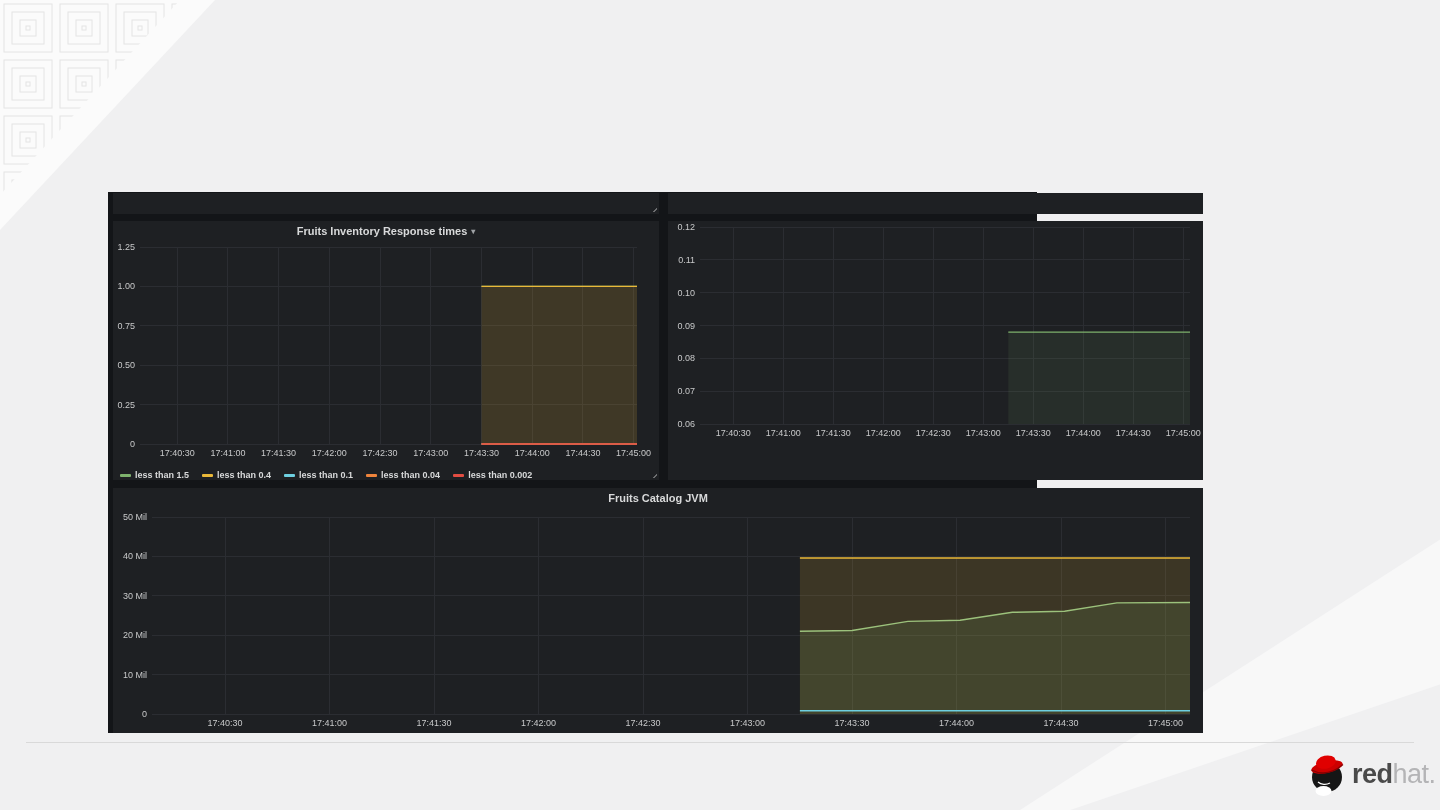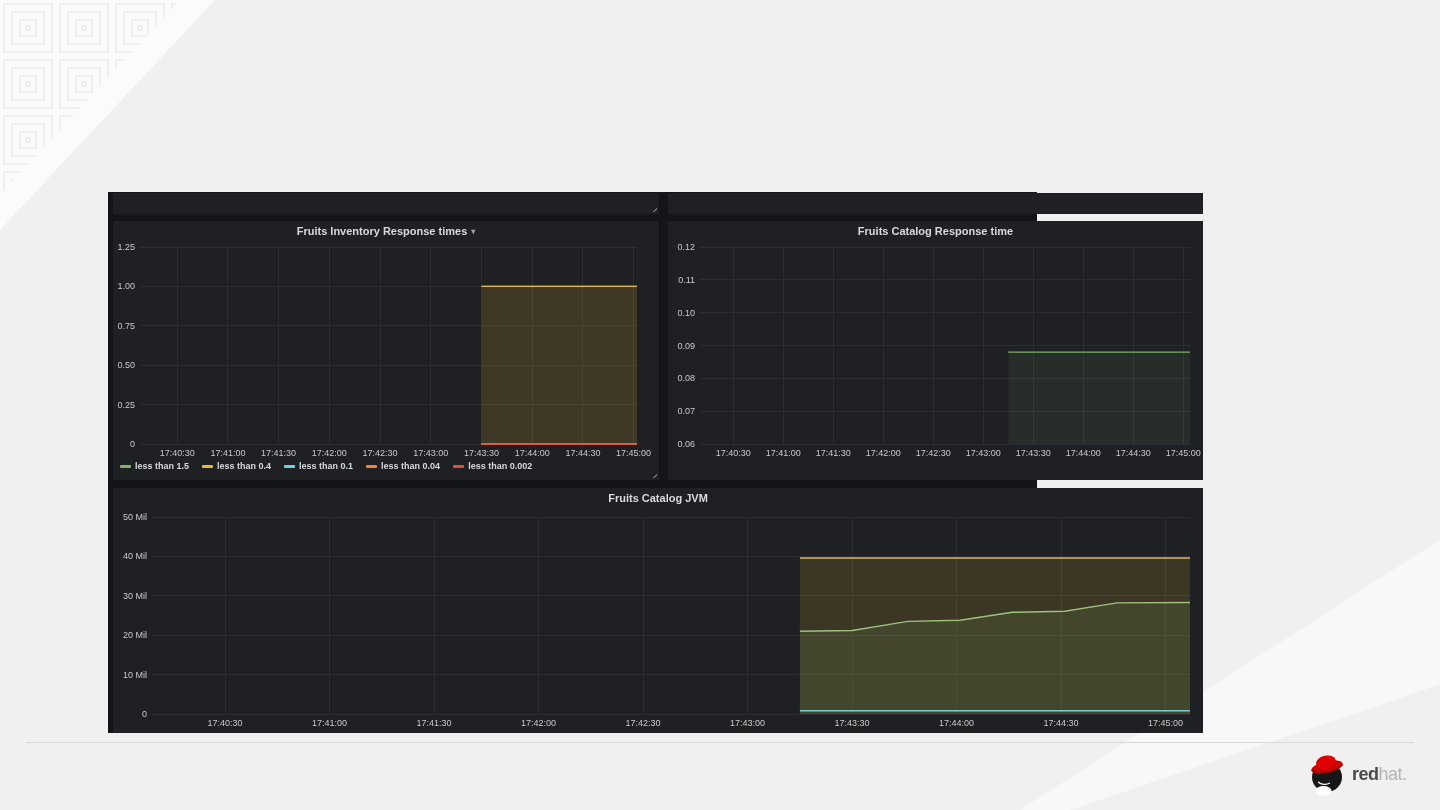--- a/index.html
+++ b/index.html
@@ -26,36 +26,36 @@
 
   .panel-title { height:20px; display:flex; align-items:center; justify-content:center;
     gap:4px; color:#d8d9da; font-size:11px; font-weight:bold; cursor:pointer; }
   .title-caret { color:#9fa2a6; font-size:8px; margin-top:1px; }
 
   svg[data-chart] { display:block; }
   .grid { stroke:#2b2d32; stroke-width:1; shape-rendering:crispEdges; }
   .ylab { fill:#c8c9ca; font-size:9px; font-family:"Liberation Sans",sans-serif; text-anchor:end; }
   .xlab { fill:#c8c9ca; font-size:9px; font-family:"Liberation Sans",sans-serif; text-anchor:middle; }
 
-  .legend-row { height:19px; display:flex; align-items:flex-start; gap:13px; padding-left:7px; }
+  .legend-row { height:19px; display:flex; align-items:flex-end; gap:13px; padding-left:7px; }
   .panel-2 .legend-row { padding-left:17px; }
   .lg-item { display:inline-flex; align-items:center; gap:4px; color:#d8d9da;
     font-size:9px; font-weight:bold; cursor:pointer; }
   .lg-swatch { display:inline-block; width:11px; height:3px; border-radius:1px; }
 
   .resize-handle { position:absolute; right:2px; bottom:2px; width:7px; height:7px;
     background:repeating-linear-gradient(-45deg, transparent 0 2px, #6d6e70 2px 3px);
     clip-path:polygon(100% 0, 100% 100%, 0 100%); cursor:nwse-resize; }
 
   
   .footer-divider { position:absolute; left:26px; top:742px; width:1388px; height:1px;
     background:#d9d9d9; }
   .rh-logo { position:absolute; left:1308px; top:752px; display:flex; align-items:center;
     gap:6px; }
-  .rh-word { font-size:18px; letter-spacing:-0.5px; }
+  .rh-word { font-size:27px; letter-spacing:-0.5px; }
   .rh-bold { color:#4a4a4a; font-weight:bold; }
   .rh-light { color:#b4b4b6; font-weight:normal; }
 </style>
 </head>
 <body>
 
 <div class="stage">
 
   <svg class="corner-pattern" width="230" height="230">
     <defs>
@@ -146,23 +146,20 @@
           </span>
           <span class="lg-item">
             <span class="lg-swatch" style="background: rgb(226, 77, 66);"></span>
             <span>less than 0.002</span>
           </span>
         </div>
       <span class="resize-handle"></span>
     </div>
 
     <div class="panel panel-2">
-      <div class="panel-title">
-        <span>Fruits Catalog Response time</span>
-      </div>
       <svg data-chart="1" width="535" height="220">
           <line class="grid" x1="32" x2="522" y1="203.0" y2="203.0"></line>
           <text class="ylab" x="27" y="206.0">0.06</text>
           <line class="grid" x1="32" x2="522" y1="170.2" y2="170.2"></line>
           <text class="ylab" x="27" y="173.2">0.07</text>
           <line class="grid" x1="32" x2="522" y1="137.3" y2="137.3"></line>
           <text class="ylab" x="27" y="140.3">0.08</text>
           <line class="grid" x1="32" x2="522" y1="104.5" y2="104.5"></line>
           <text class="ylab" x="27" y="107.5">0.09</text>
           <line class="grid" x1="32" x2="522" y1="71.7" y2="71.7"></line>

